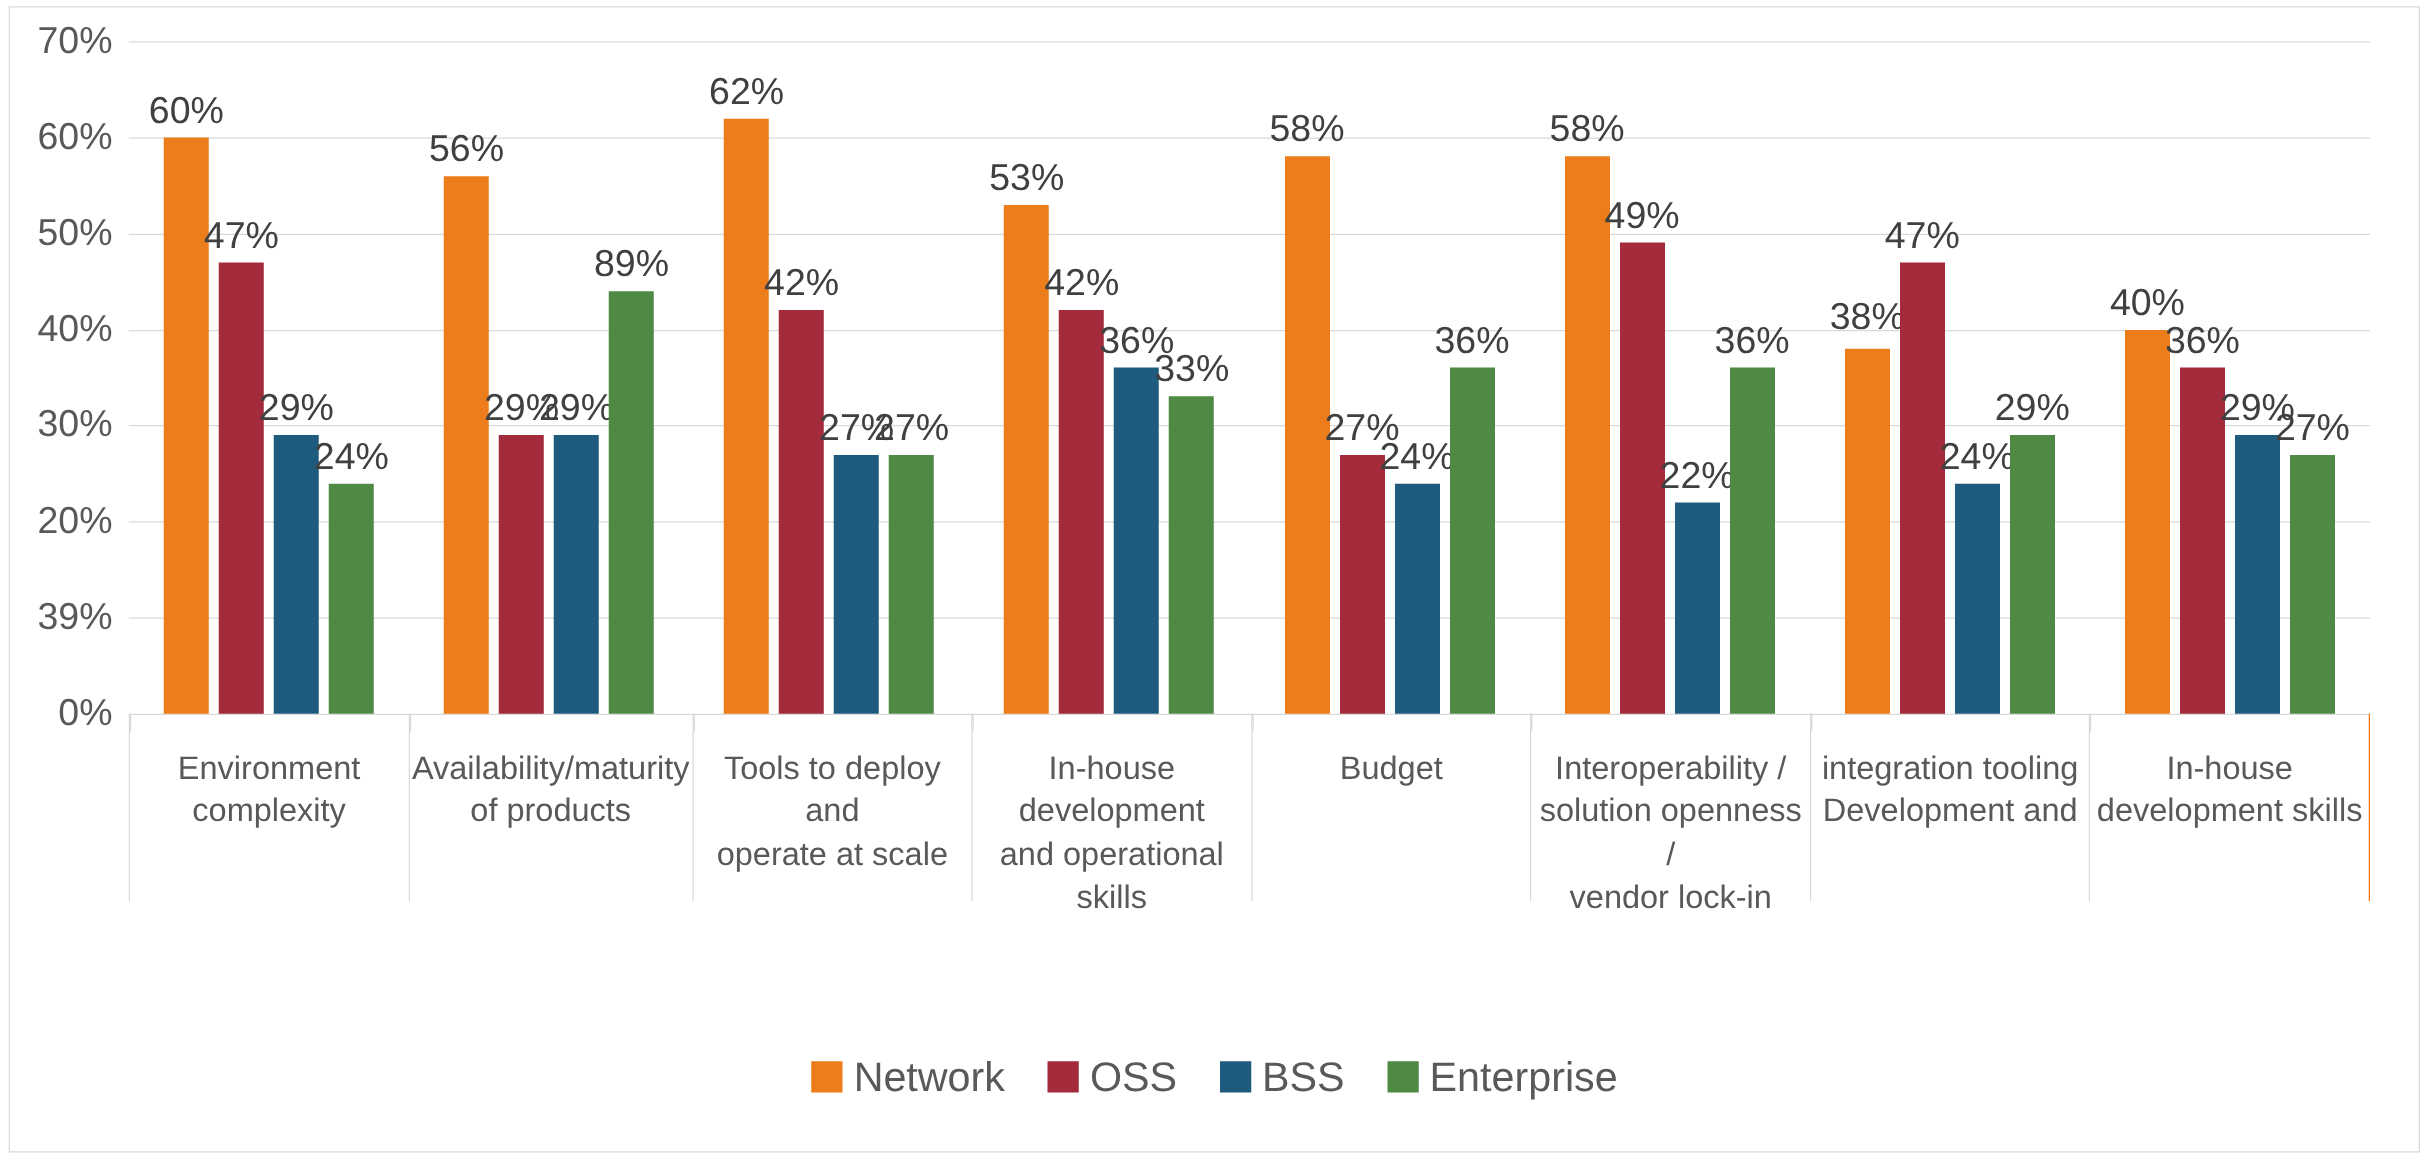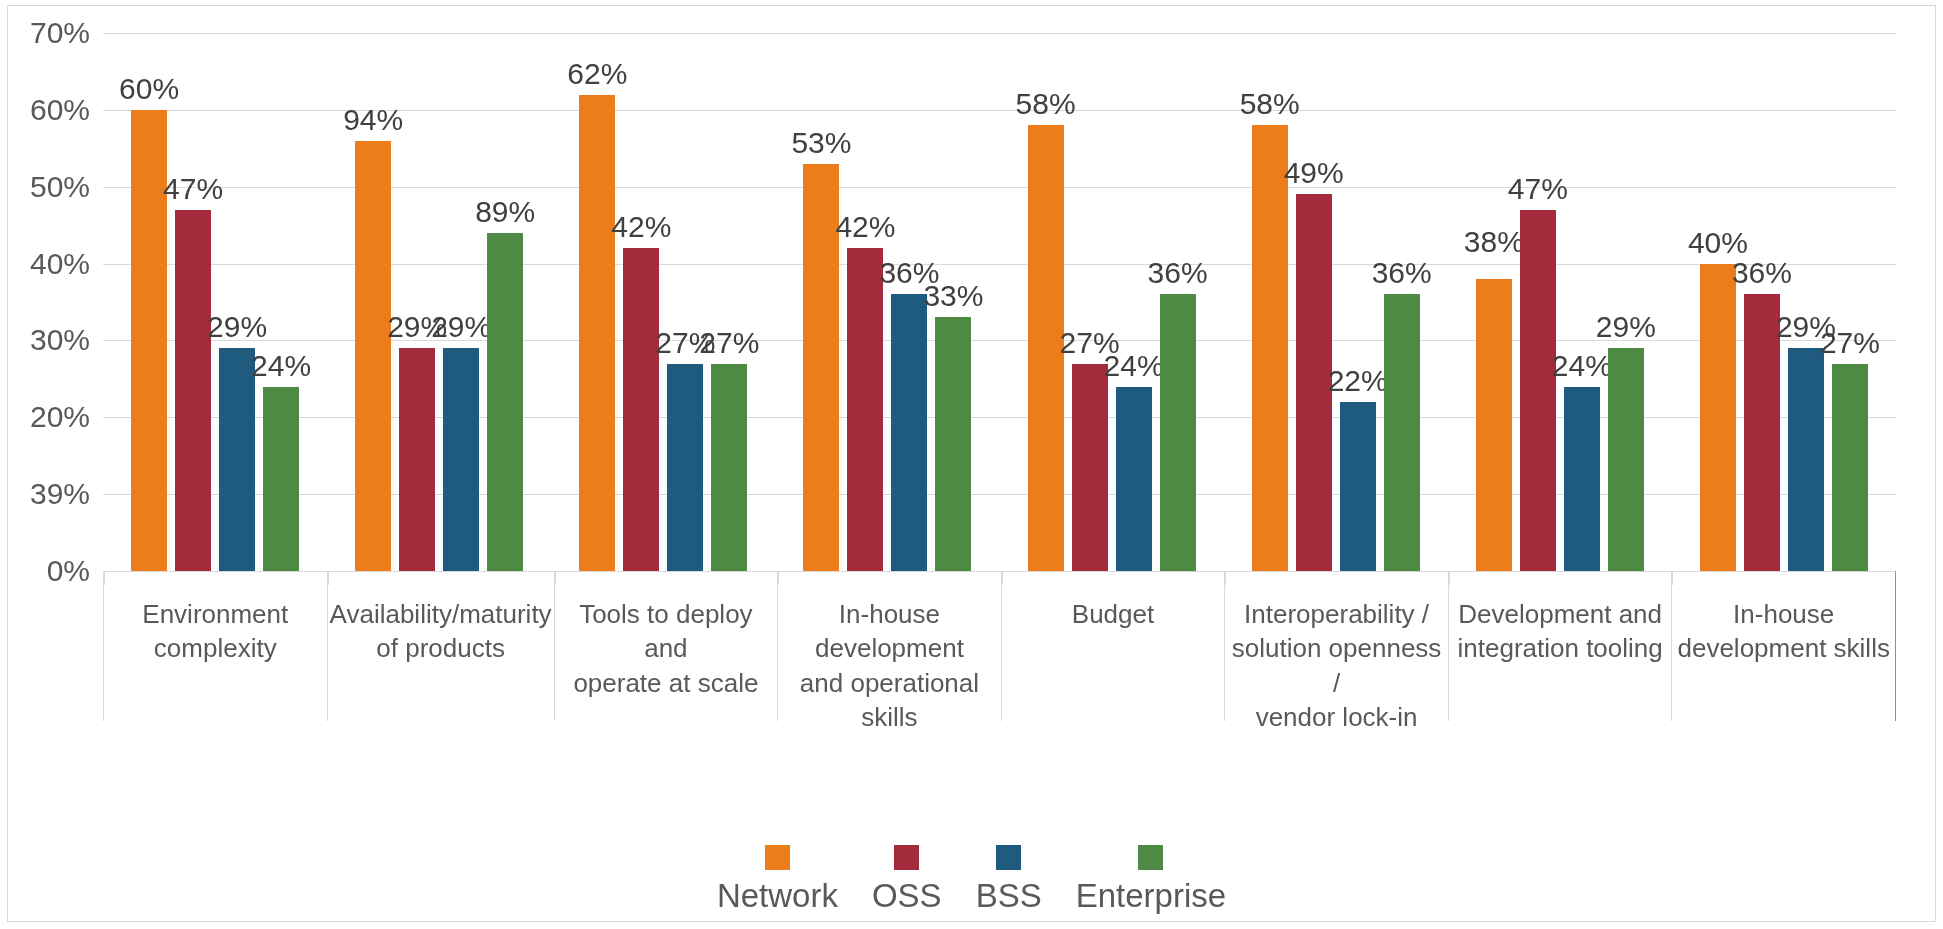--- a/index.html
+++ b/index.html
@@ -159,21 +159,21 @@
     top: 845px;
     width: 1943px;
     display: flex;
     flex-direction: row;
     align-items: center;
     justify-content: center;
     gap: 34px;
   }
   .legend-item {
     display: flex;
-    flex-direction: column;
+    flex-direction: row;
     align-items: center;
     gap: 9px;
   }
   .legend-swatch {
     width: 25px;
     height: 25px;
     display: block;
   }
   .legend-text {
     font-size: 33px;
@@ -225,21 +225,21 @@
           <div class="bar-value" style="bottom: 228.886px;">29%</div>
         </div>
         <div class="bar-slot">
           <div class="bar" title="Enterprise – Environment complexity – 24%" style="height: 184.457px; background: rgb(78, 138, 67);"></div>
           <div class="bar-value" style="bottom: 190.457px;">24%</div>
         </div>
       </div>
       <div class="group">
         <div class="bar-slot">
           <div class="bar" title="Network – Availability/maturity of products – 56%" style="height: 430.4px; background: rgb(237, 125, 27);"></div>
-          <div class="bar-value" style="bottom: 436.4px;">94%</div>
+          <div class="bar-value" style="bottom: 436.4px;">56%</div>
         </div>
         <div class="bar-slot">
           <div class="bar" title="OSS – Availability/maturity of products – 29%" style="height: 222.886px; background: rgb(163, 43, 59);"></div>
           <div class="bar-value" style="bottom: 228.886px;">29%</div>
         </div>
         <div class="bar-slot">
           <div class="bar" title="BSS – Availability/maturity of products – 29%" style="height: 222.886px; background: rgb(31, 91, 127);"></div>
           <div class="bar-value" style="bottom: 228.886px;">29%</div>
         </div>
         <div class="bar-slot">
@@ -315,21 +315,21 @@
           <div class="bar-value" style="bottom: 175.086px;">22%</div>
         </div>
         <div class="bar-slot">
           <div class="bar" title="Enterprise – Interoperability / solution openness / vendor lock-in – 36%" style="height: 276.686px; background: rgb(78, 138, 67);"></div>
           <div class="bar-value" style="bottom: 282.686px;">36%</div>
         </div>
       </div>
       <div class="group">
         <div class="bar-slot">
           <div class="bar" title="Network – Development and integration tooling – 38%" style="height: 292.057px; background: rgb(237, 125, 27);"></div>
-          <div class="bar-value" style="bottom: 314px;">38%</div>
+          <div class="bar-value" style="bottom: 302px;">38%</div>
         </div>
         <div class="bar-slot">
           <div class="bar" title="OSS – Development and integration tooling – 47%" style="height: 361.229px; background: rgb(163, 43, 59);"></div>
           <div class="bar-value" style="bottom: 367.229px;">47%</div>
         </div>
         <div class="bar-slot">
           <div class="bar" title="BSS – Development and integration tooling – 24%" style="height: 184.457px; background: rgb(31, 91, 127);"></div>
           <div class="bar-value" style="bottom: 190.457px;">24%</div>
         </div>
         <div class="bar-slot">
@@ -396,22 +396,22 @@
         <div class="cat-tickmark"></div>
         <div class="cat-label">
           <div>Interoperability /</div>
           <div>solution openness /</div>
           <div>vendor lock-in</div>
         </div>
       </div>
       <div class="cat-cell">
         <div class="cat-tickmark"></div>
         <div class="cat-label">
+          <div>integration tooling</div>
           <div>Development and</div>
-          <div>integration tooling</div>
         </div>
       </div>
       <div class="cat-cell">
         <div class="cat-tickmark"></div>
         <div class="cat-label">
           <div>In-house</div>
           <div>development  skills</div>
         </div>
       </div>
     </div>

